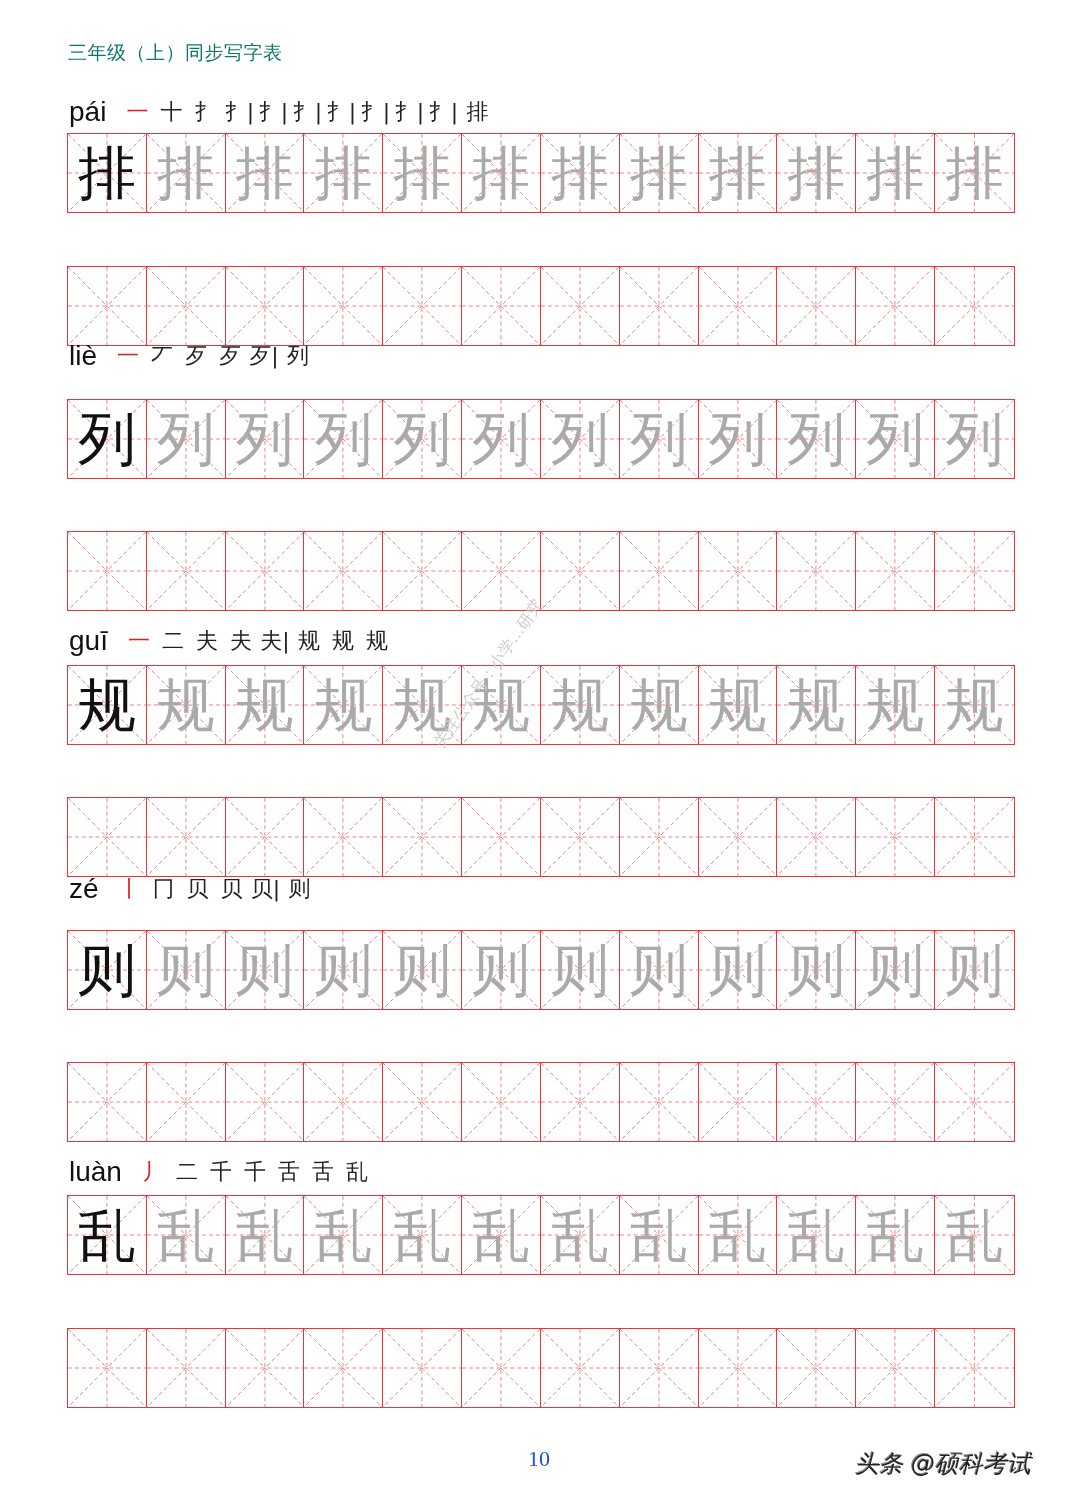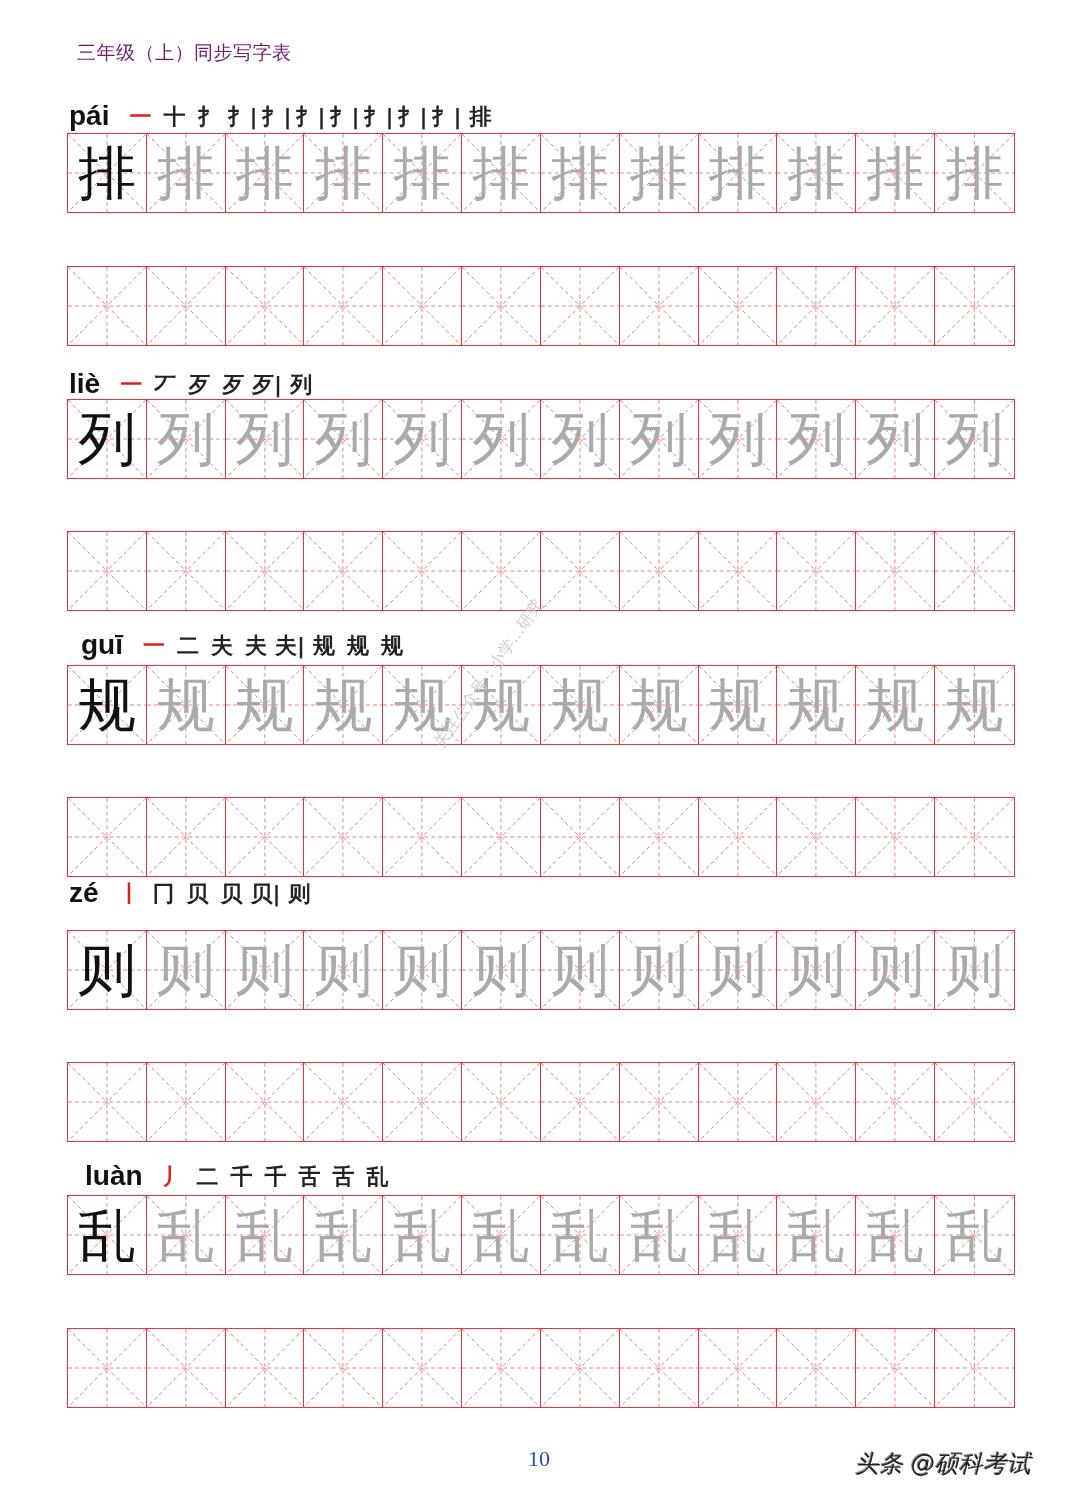--- a/index.html
+++ b/index.html
@@ -1,18 +1,18 @@
 <!DOCTYPE html>
 <html><head>
 <meta charset="utf-8">
 <style>
   html,body{margin:0;padding:0;background:#ffffff;}
   body{width:1080px;height:1508px;position:relative;overflow:hidden;font-family:"DejaVu Sans",sans-serif;}
-  .header-title{position:absolute;left:77px;top:40px;font-size:19px;color:#701a75;font-family:"DejaVu Sans",sans-serif;letter-spacing:0.5px;}
-  .pinyin-line{position:absolute;left:69px;height:40px;display:flex;align-items:flex-end;font-weight:bold;}
+  .header-title{position:absolute;left:68px;top:40px;font-size:19px;color:#0f766e;font-family:"DejaVu Sans",sans-serif;letter-spacing:0.5px;}
+  .pinyin-line{position:absolute;left:69px;height:40px;display:flex;align-items:center;}
   .pinyin{font-family:"Liberation Sans",sans-serif;font-size:28px;color:#111;margin-right:14px;line-height:32px;}
   .strokes{display:flex;align-items:flex-end;}
   .stroke{font-size:22px;width:34px;text-align:center;color:#222;line-height:30px;position:relative;}
   .stroke.first{color:#e31c1c;}
   .grid-row{position:absolute;left:67px;width:948px;height:80px;display:flex;border:1.5px solid #e8343a;box-sizing:border-box;}
   .cell{position:relative;width:79px;height:100%;box-sizing:border-box;border-right:1.5px solid #e8343a;}
   .cell:last-child{border-right:none;}
   .cell svg{position:absolute;left:0;top:0;width:100%;height:100%;}
   .cell .ch{position:absolute;left:0;top:0;width:100%;height:100%;display:flex;align-items:center;justify-content:center;font-size:58px;font-family:"DejaVu Serif",serif;line-height:1;}
   .cell .ch.model{color:#111;}
@@ -244,21 +244,21 @@
       </div>
       <div class="cell">
         <svg viewBox="0 0 79 80" preserveAspectRatio="none">
           <line x1="0" y1="40" x2="79" y2="40" stroke="#ef6f72" stroke-width="0.9" stroke-dasharray="4 3"></line>
           <line x1="39.5" y1="0" x2="39.5" y2="80" stroke="#ef6f72" stroke-width="0.9" stroke-dasharray="4 3"></line>
           <line x1="0" y1="0" x2="79" y2="80" stroke="#ef6f72" stroke-width="0.9" stroke-dasharray="4 3"></line>
           <line x1="79" y1="0" x2="0" y2="80" stroke="#ef6f72" stroke-width="0.9" stroke-dasharray="4 3"></line>
         </svg>
       </div>
     </div>
-    <div class="pinyin-line" style="top: 360px;">
+    <div class="pinyin-line" style="top: 336px;">
       <span class="pinyin">liè</span>
       <span class="strokes">
         <span class="stroke first"><span>一</span></span>
         <span class="stroke"><span>丆</span></span>
         <span class="stroke"><span>歹</span></span>
         <span class="stroke"><span>歹</span></span>
         <span class="stroke"><span>歹|</span></span>
         <span class="stroke"><span>列</span></span>
       </span>
     </div>
@@ -463,21 +463,21 @@
       </div>
       <div class="cell">
         <svg viewBox="0 0 79 80" preserveAspectRatio="none">
           <line x1="0" y1="40" x2="79" y2="40" stroke="#ef6f72" stroke-width="0.9" stroke-dasharray="4 3"></line>
           <line x1="39.5" y1="0" x2="39.5" y2="80" stroke="#ef6f72" stroke-width="0.9" stroke-dasharray="4 3"></line>
           <line x1="0" y1="0" x2="79" y2="80" stroke="#ef6f72" stroke-width="0.9" stroke-dasharray="4 3"></line>
           <line x1="79" y1="0" x2="0" y2="80" stroke="#ef6f72" stroke-width="0.9" stroke-dasharray="4 3"></line>
         </svg>
       </div>
     </div>
-    <div class="pinyin-line" style="top: 621px; margin-left: 12px;">
+    <div class="pinyin-line" style="top: 621px;">
       <span class="pinyin">guī</span>
       <span class="strokes">
         <span class="stroke first"><span>一</span></span>
         <span class="stroke"><span>二</span></span>
         <span class="stroke"><span>夫</span></span>
         <span class="stroke"><span>夫</span></span>
         <span class="stroke"><span>夫|</span></span>
         <span class="stroke"><span>规</span></span>
         <span class="stroke"><span>规</span></span>
         <span class="stroke"><span>规</span></span>
@@ -903,21 +903,21 @@
       </div>
       <div class="cell">
         <svg viewBox="0 0 79 80" preserveAspectRatio="none">
           <line x1="0" y1="40" x2="79" y2="40" stroke="#ef6f72" stroke-width="0.9" stroke-dasharray="4 3"></line>
           <line x1="39.5" y1="0" x2="39.5" y2="80" stroke="#ef6f72" stroke-width="0.9" stroke-dasharray="4 3"></line>
           <line x1="0" y1="0" x2="79" y2="80" stroke="#ef6f72" stroke-width="0.9" stroke-dasharray="4 3"></line>
           <line x1="79" y1="0" x2="0" y2="80" stroke="#ef6f72" stroke-width="0.9" stroke-dasharray="4 3"></line>
         </svg>
       </div>
     </div>
-    <div class="pinyin-line" style="top: 1152px; margin-left: 16px;">
+    <div class="pinyin-line" style="top: 1152px;">
       <span class="pinyin">luàn</span>
       <span class="strokes">
         <span class="stroke first"><span>丿</span></span>
         <span class="stroke"><span>二</span></span>
         <span class="stroke"><span>千</span></span>
         <span class="stroke"><span>千</span></span>
         <span class="stroke"><span>舌</span></span>
         <span class="stroke"><span>舌</span></span>
         <span class="stroke"><span>乱</span></span>
       </span>

